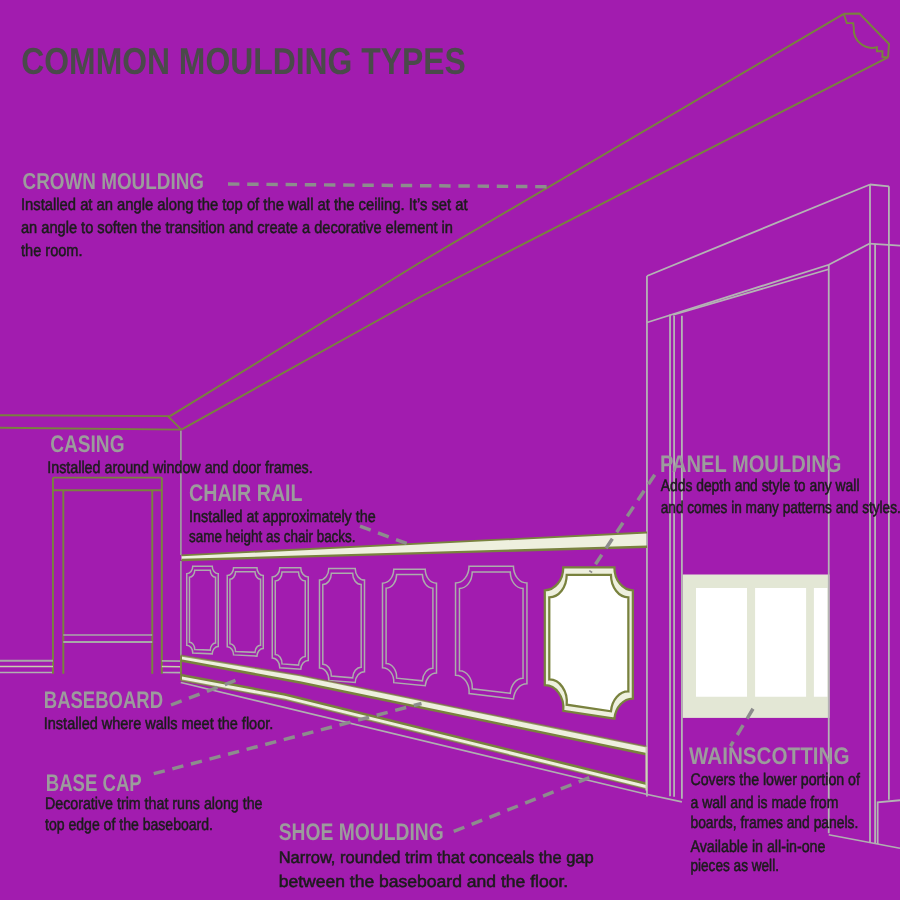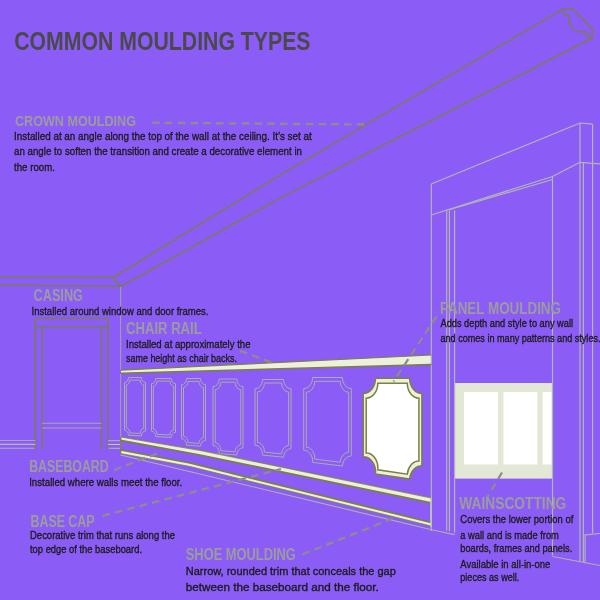--- a/index.html
+++ b/index.html
@@ -1,15 +1,15 @@
 <!DOCTYPE html>
 <html><head><meta charset="utf-8">
 <style>
   html,body { margin:0; padding:0; background:#ffffff; }
-  #page { position:relative; width:600px; height:600px; background:#8b5cf6; overflow:hidden;
+  #page { position:relative; width:600px; height:600px; background:#a21caf; overflow:hidden;
           font-family:"Liberation Sans", sans-serif; }
   svg text { font-family:"Liberation Sans", sans-serif; }
 </style></head>
 <body>
 <div id="page">
 <svg width="600" height="600" viewBox="0 0 600 600">
 <polygon points="121,370.2 431.4,355 431.4,364.5 121,373.3" fill="#eef0de"></polygon>
 <polygon points="120.5,437 200,450.3 431,497.8 431,502.8 200,455 120.5,440.3" fill="#eef0de"></polygon>
 <polygon points="120.5,450 190,463 431,522.5 431,526 190,466.5 120.5,453.5" fill="#eef0de"></polygon>
 <rect x="455" y="383" width="98" height="95.6" fill="#e3e7d5"></rect>

